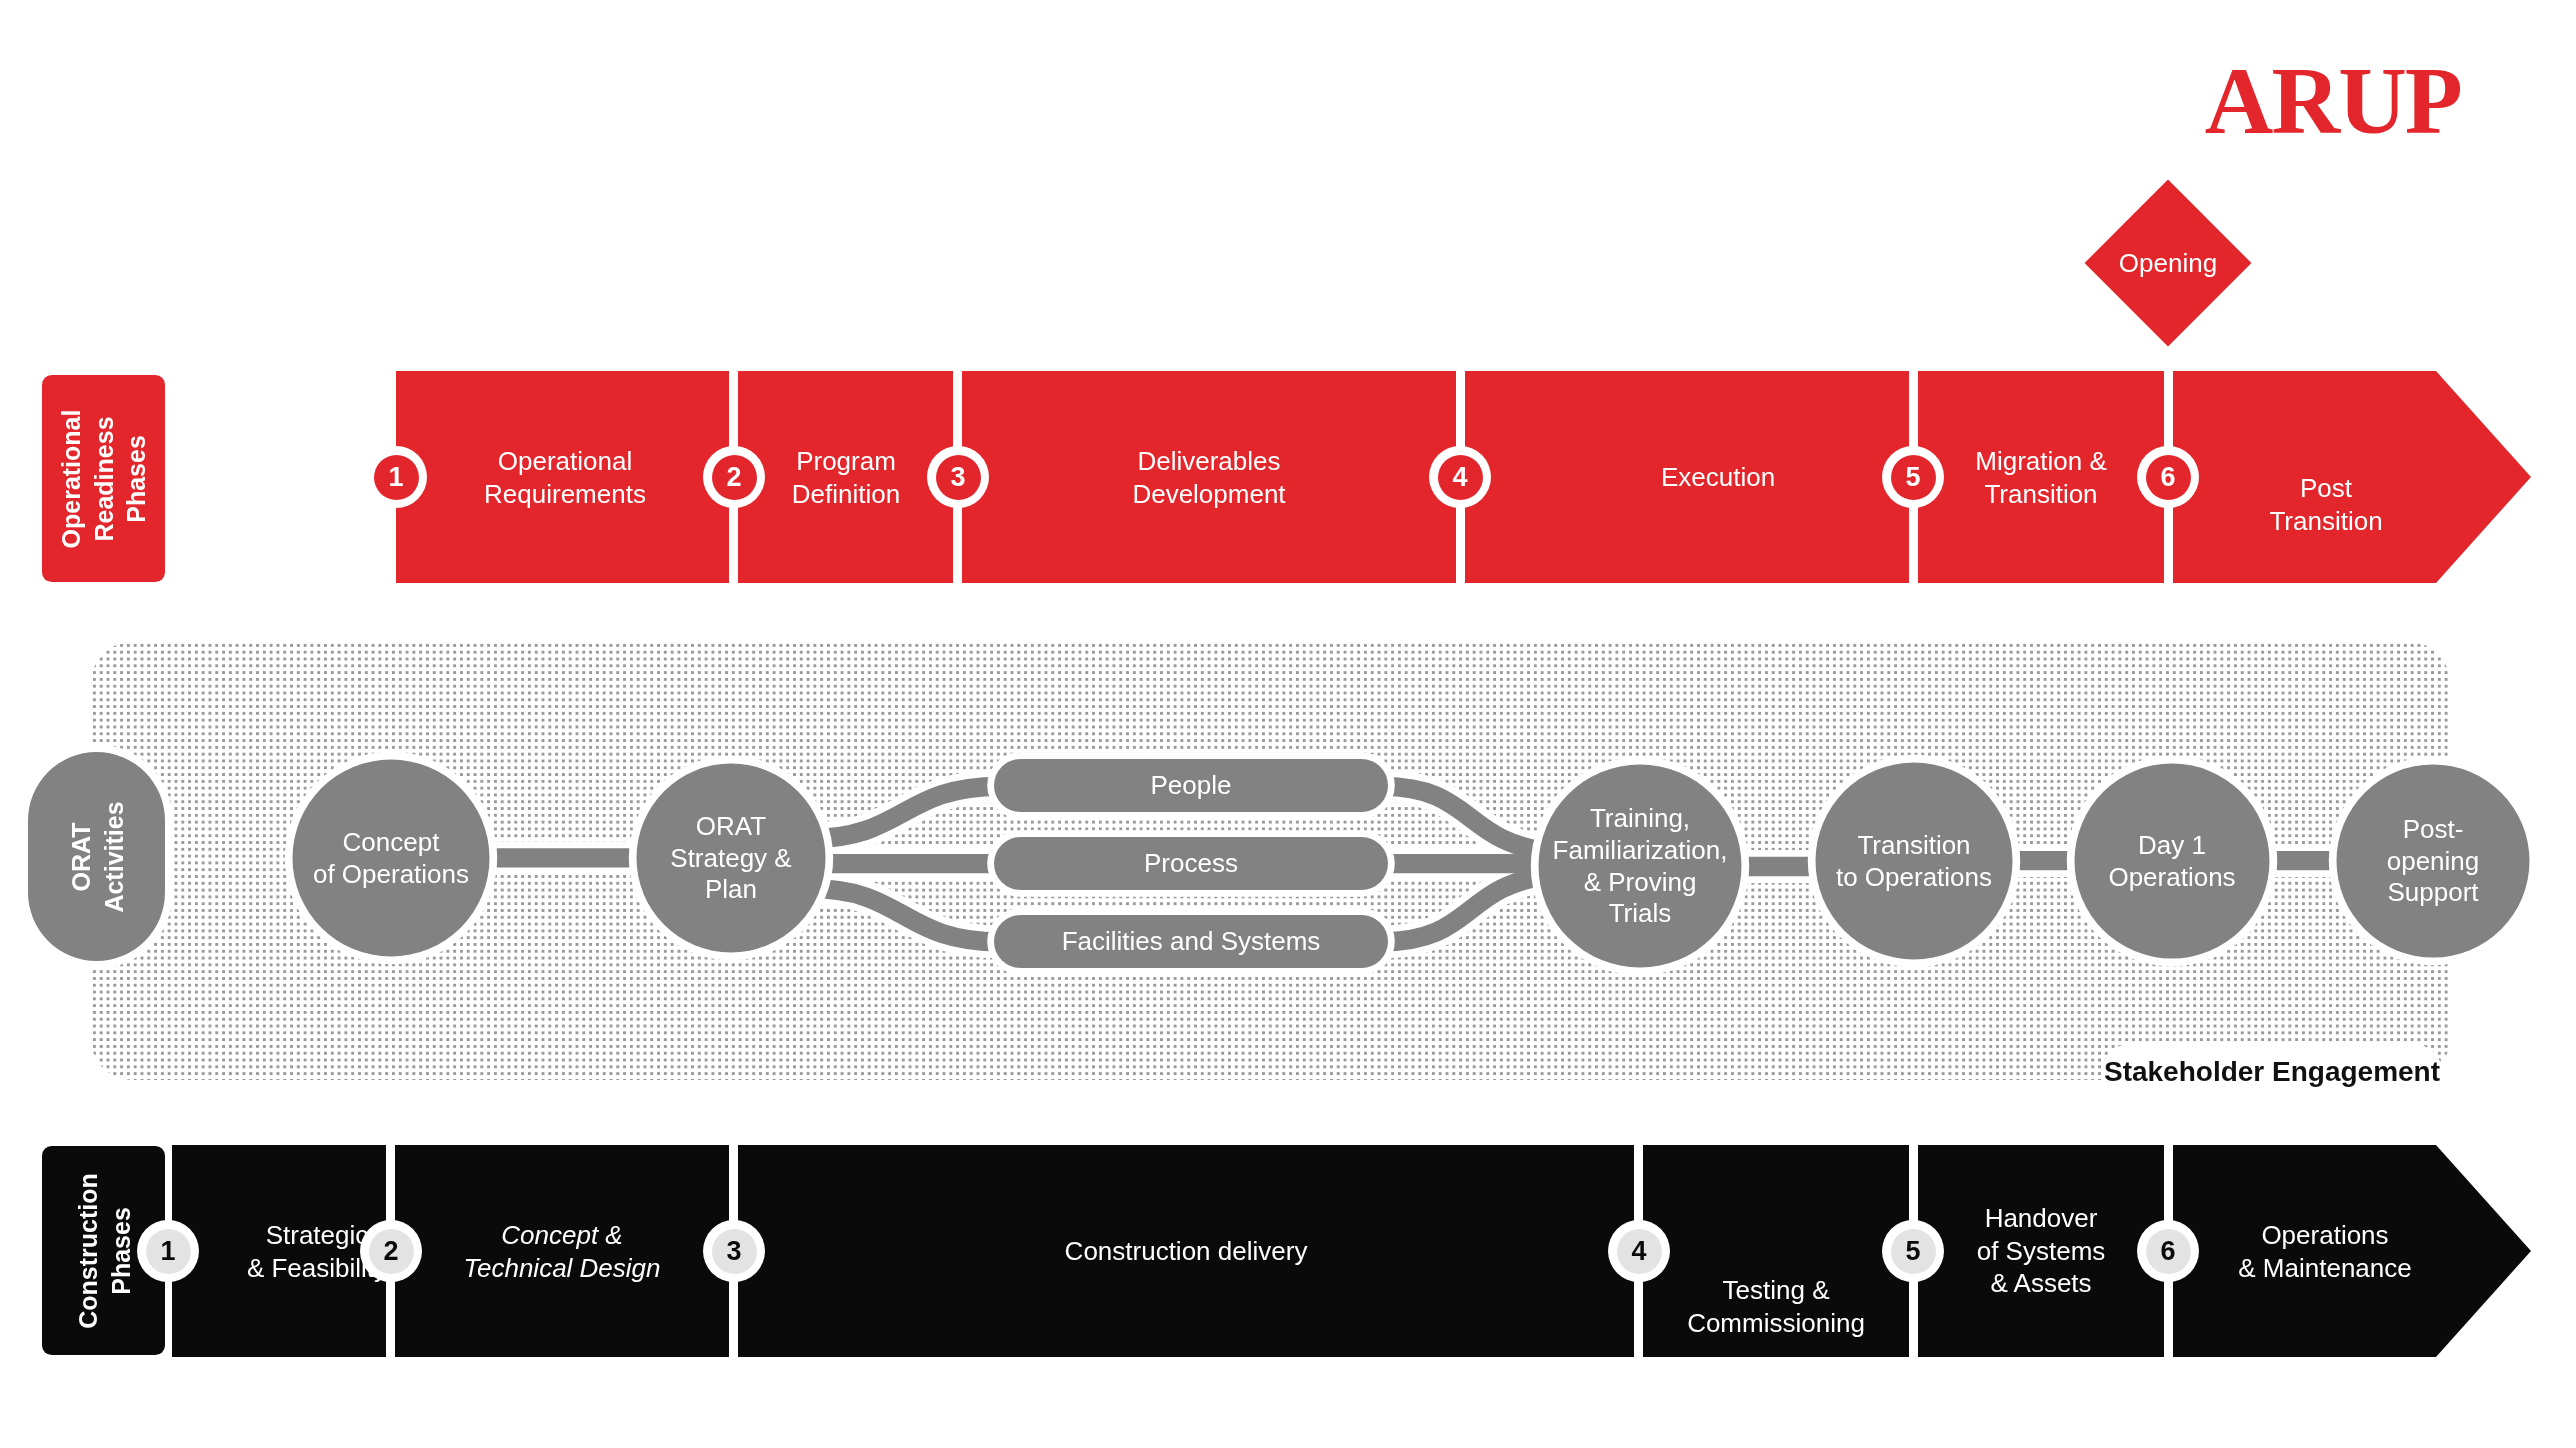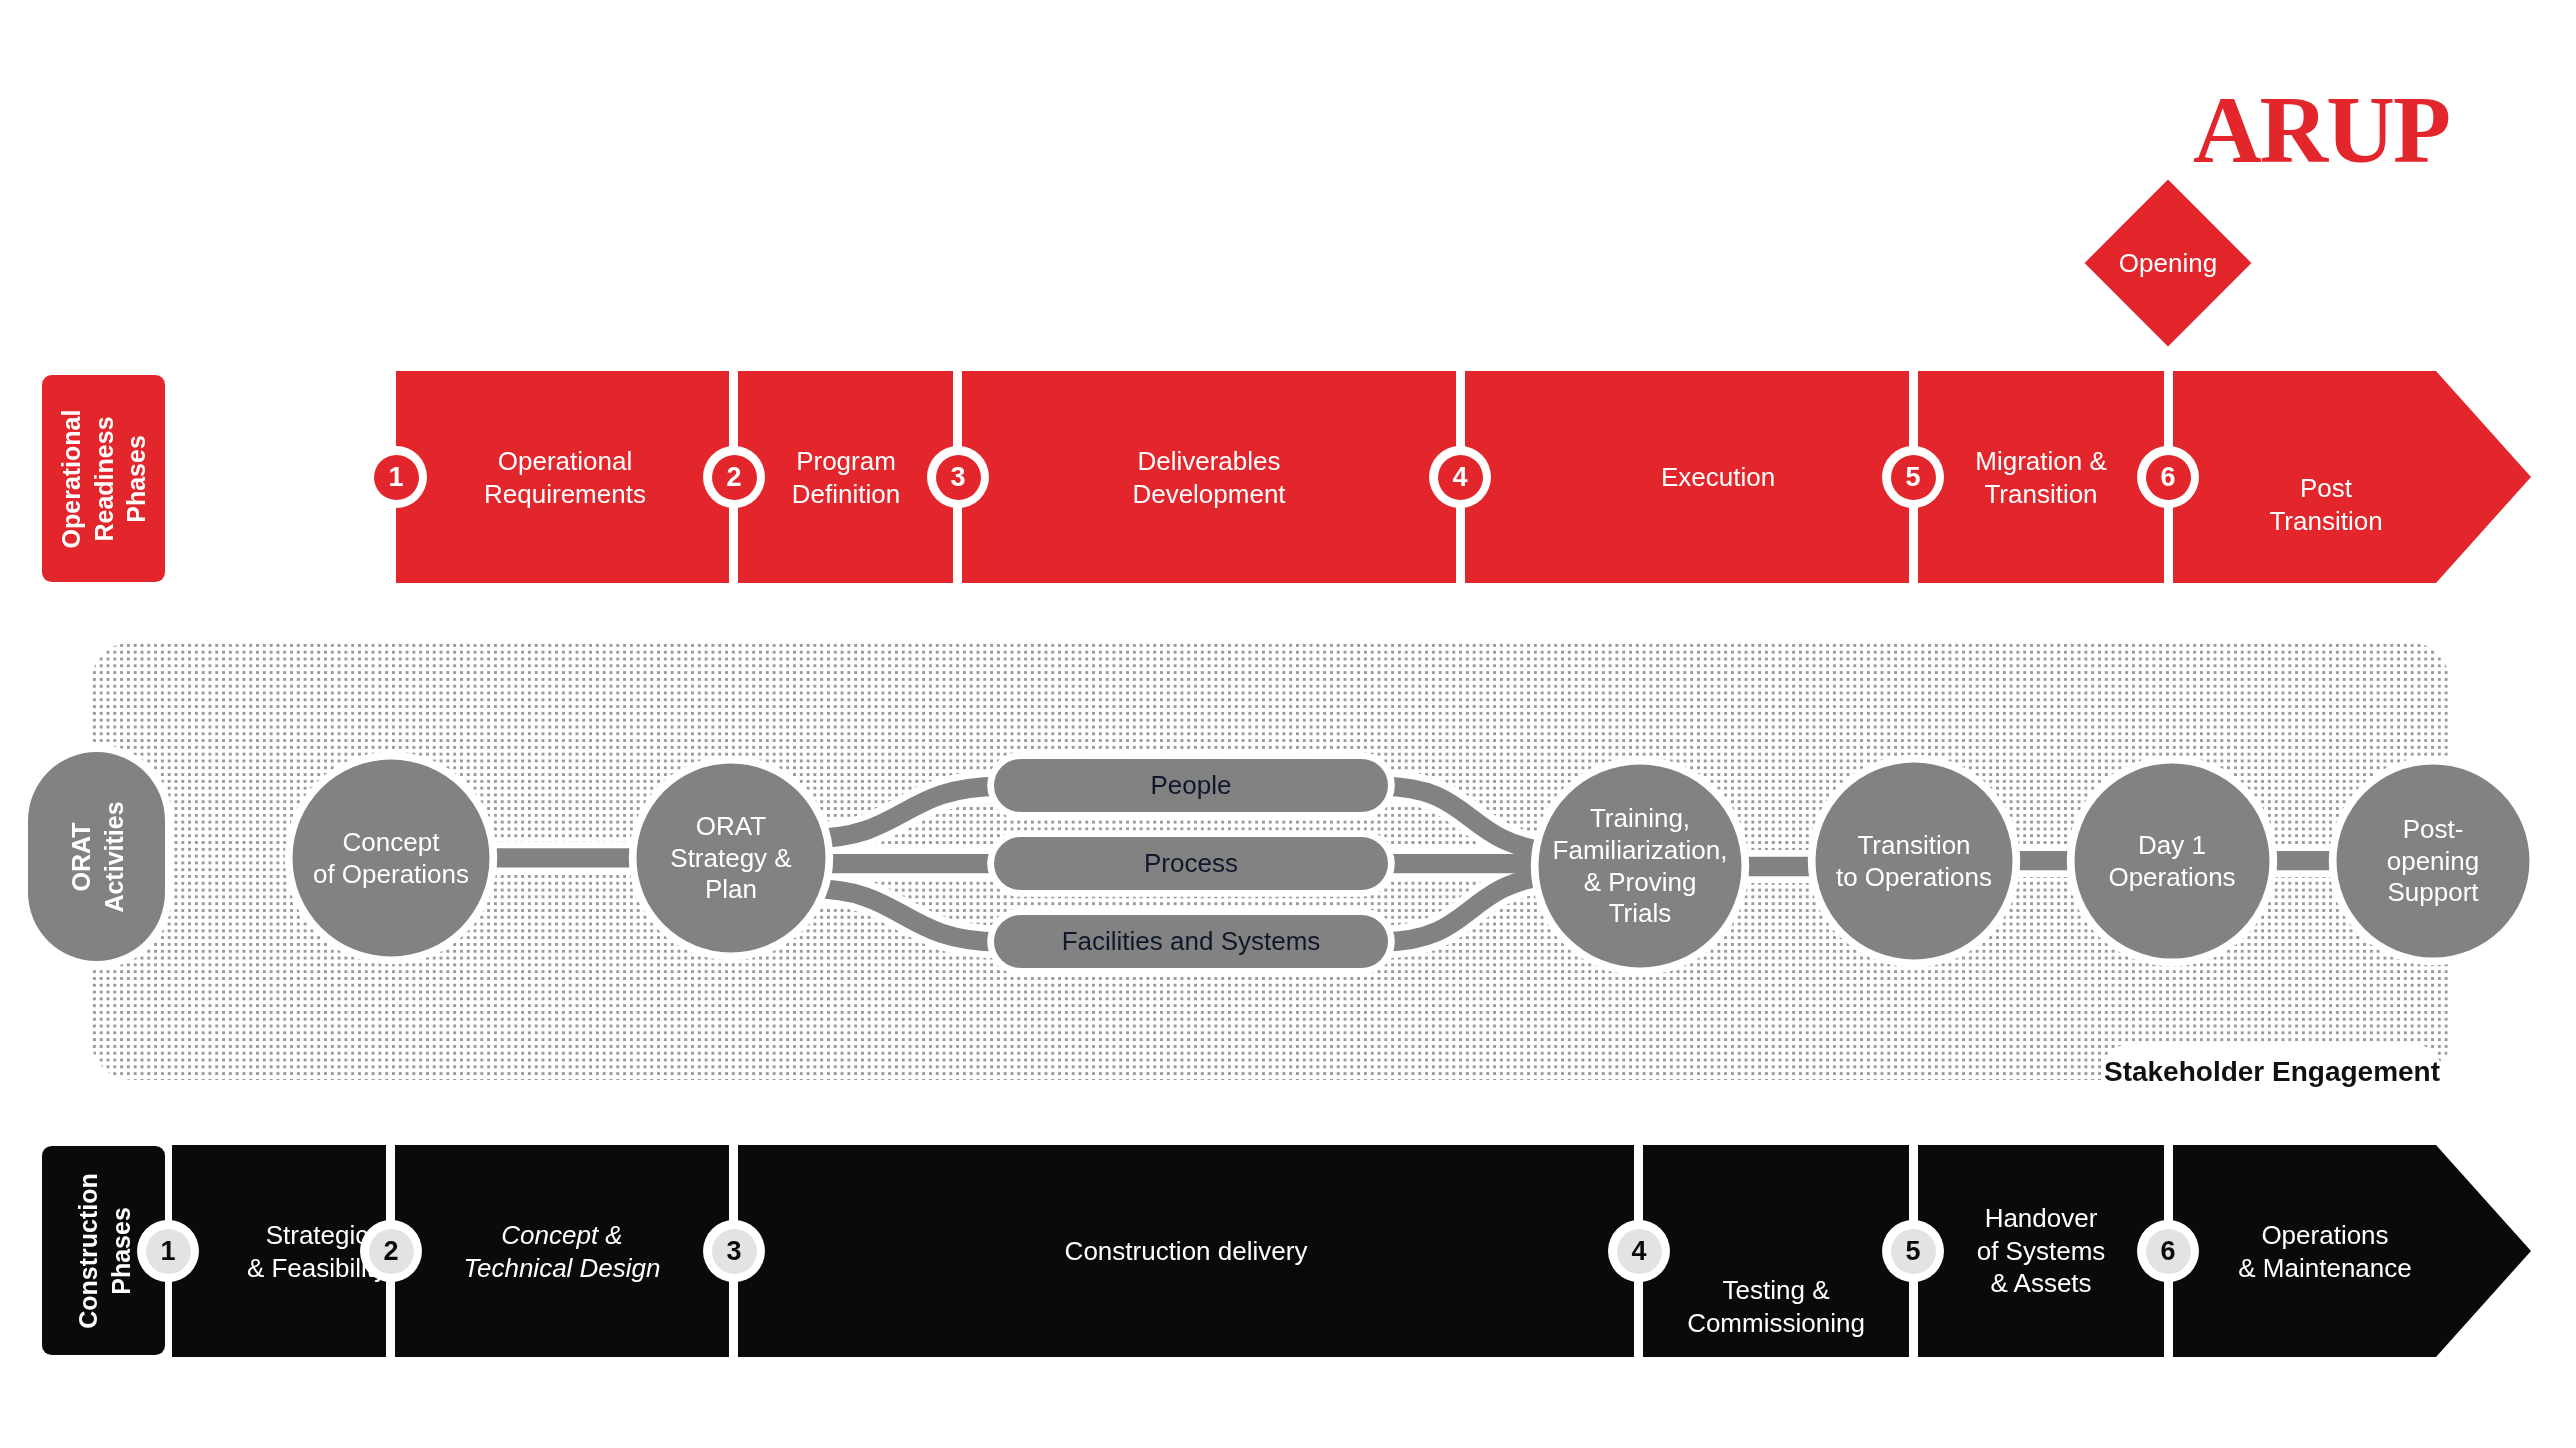--- a/index.html
+++ b/index.html
@@ -5,23 +5,23 @@
   :root{
     --red:#e2262c; --gray:#828282; --band-black:#0a0a0a;
     --badge-light:#e3e3e3; --dot:#9a9a9a; --tab-text:#111111;
   }
   *{margin:0;padding:0;box-sizing:border-box;}
   html,body{background:#fff;}
   .canvas{position:relative;width:2576px;height:1449px;background:#fff;overflow:hidden;
           font-family:"Liberation Sans",sans-serif;}
 
   
-  .logo{position:absolute;left:2181px;top:46px;width:280px;text-align:center;
+  .logo{position:absolute;left:2181px;top:46px;width:280px;text-align:right;
         font-family:"Liberation Serif",serif;font-weight:bold;font-size:95px;
-        color:var(--red);letter-spacing:-1.9px;margin-top:29px;}
+        color:var(--red);letter-spacing:-1.9px;}
 
   
   .diamond-wrap{position:absolute;left:2085px;top:180px;width:166px;height:166px;}
   .diamond{position:absolute;left:24px;top:24px;width:118px;height:118px;
            background:var(--red);transform:rotate(45deg);}
   .diamond-label{position:absolute;inset:0;display:flex;align-items:center;justify-content:center;
                  color:#fff;font-size:26px;z-index:2;}
 
   
   .band-body{position:absolute;height:212px;}
@@ -63,21 +63,21 @@
   .oval{position:absolute;left:28px;top:752px;width:137px;height:209px;border-radius:69px;
         background:var(--gray);box-shadow:0 0 0 7.7px #fff;z-index:3;}
   .oval .vtext{width:193px;}
 
   .gcircle{position:absolute;border-radius:50%;background:var(--gray);box-shadow:0 0 0 7.7px #fff;
            transform:translate(-50%,-50%);display:flex;align-items:center;justify-content:center;
            color:#fff;font-size:26px;line-height:1.22;text-align:center;white-space:pre-line;z-index:3;}
 
   .pill{position:absolute;left:994px;width:394px;height:53px;border-radius:27px;
         background:var(--gray);box-shadow:0 0 0 6.8px #fff;display:flex;align-items:center;
-        justify-content:center;color:#0f172a;font-size:26px;z-index:3;text-align:right;}
+        justify-content:center;color:#ffffff;font-size:26px;z-index:3;text-align:right;}
 </style>
 </head>
 <body>
 
 <div class="canvas">
 
   <div class="logo">ARUP</div>
 
   <div class="diamond-wrap">
     <div class="diamond"></div>

